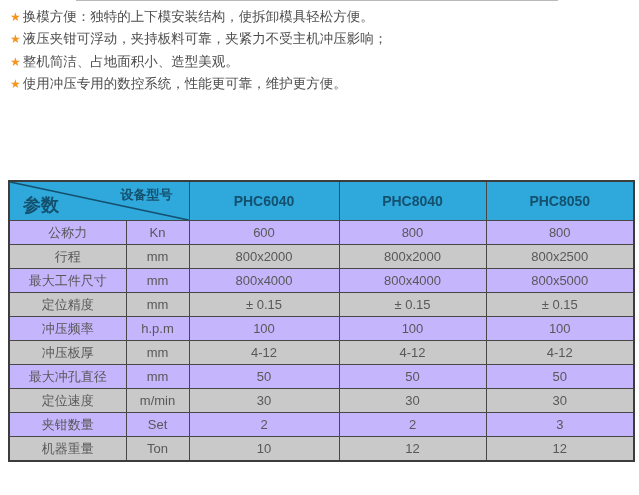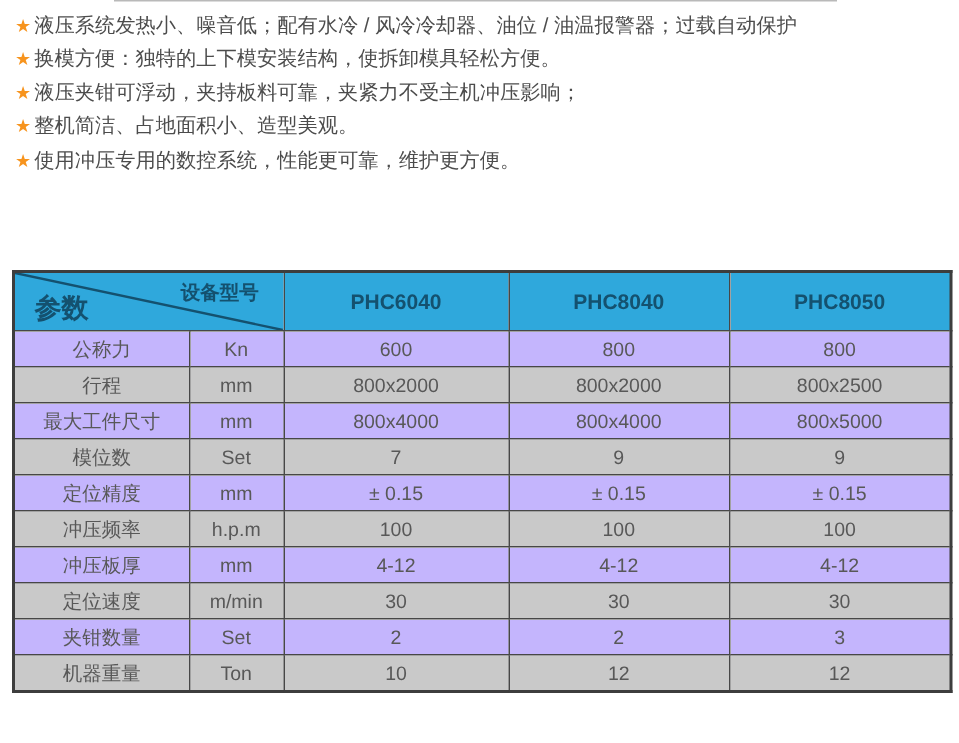--- a/index.html
+++ b/index.html
@@ -74,23 +74,20 @@
     background:var(--stripe-grey);
   }
 </style>
 </head>
 <body>
 
 <div class="top-artifact-line"></div>
 
 <div class="features">
   <div class="feature-line">
-    <span class="star">★</span><span>液压系统发热小、噪音低；配有水冷 / 风冷冷却器、油位 / 油温报警器；过载自动保护</span>
-  </div>
-  <div class="feature-line">
     <span class="star">★</span><span>换模方便：独特的上下模安装结构，使拆卸模具轻松方便。</span>
   </div>
   <div class="feature-line">
     <span class="star">★</span><span>液压夹钳可浮动，夹持板料可靠，夹紧力不受主机冲压影响；</span>
   </div>
   <div class="feature-line">
     <span class="star">★</span><span>整机简洁、占地面积小、造型美观。</span>
   </div>
   <div class="feature-line">
     <span class="star">★</span><span>使用冲压专用的数控系统，性能更可靠，维护更方便。</span>
@@ -135,46 +132,46 @@
       <td>800x2500</td>
     </tr>
     <tr>
       <td>最大工件尺寸</td>
       <td>mm</td>
       <td>800x4000</td>
       <td>800x4000</td>
       <td>800x5000</td>
     </tr>
     <tr>
-      <td>模位数</td>
-      <td>Set</td>
-      <td>7</td>
-      <td>9</td>
-      <td>9</td>
-    </tr>
-    <tr>
       <td>定位精度</td>
       <td>mm</td>
       <td>± 0.15</td>
       <td>± 0.15</td>
       <td>± 0.15</td>
     </tr>
     <tr>
       <td>冲压频率</td>
       <td>h.p.m</td>
       <td>100</td>
       <td>100</td>
       <td>100</td>
     </tr>
     <tr>
       <td>冲压板厚</td>
       <td>mm</td>
       <td>4-12</td>
       <td>4-12</td>
       <td>4-12</td>
+    </tr>
+    <tr>
+      <td>最大冲孔直径</td>
+      <td>mm</td>
+      <td>50</td>
+      <td>50</td>
+      <td>50</td>
     </tr>
     <tr>
       <td>定位速度</td>
       <td>m/min</td>
       <td>30</td>
       <td>30</td>
       <td>30</td>
     </tr>
     <tr>
       <td>夹钳数量</td>

